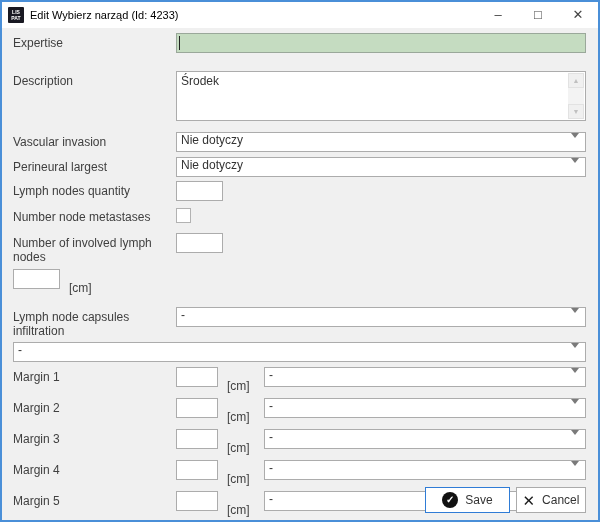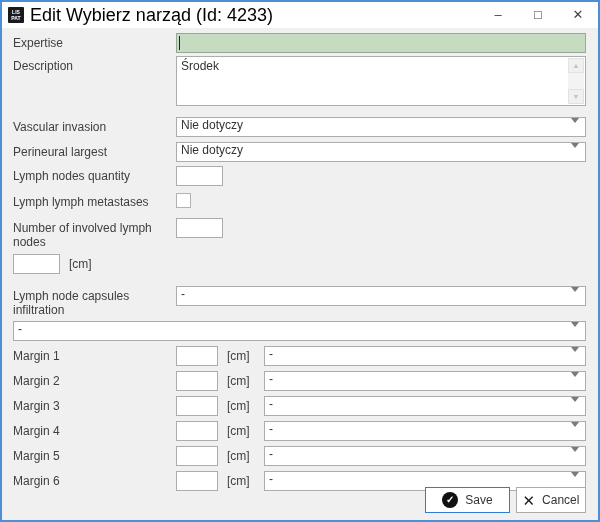--- a/index.html
+++ b/index.html
@@ -14,21 +14,21 @@
   
   .titlebar {
     height:26px; background:#ffffff; display:flex; align-items:center;
   }
   .title-icon {
     width:16px; height:16px; margin:0 6px; background:#191922; color:#fff;
     font-size:5px; line-height:6px; font-weight:bold; text-align:center;
     display:flex; flex-direction:column; justify-content:center; border-radius:1px;
     letter-spacing:0;
   }
-  .title-text { font-size:18px; color:#000; }
+  .title-text { font-size:11px; color:#000; }
   .tb-buttons { margin-left:auto; display:flex; height:26px; }
   .tb-btn {
     width:40px; height:26px; line-height:26px; text-align:center;
     color:#444; font-size:13px; cursor:default;
   }
 
   
   .form { padding-top:5px; }
   .row { display:flex; align-items:flex-start; margin-left:11px; margin-right:12px; }
   .lbl { width:163px; flex:none; font-size:12px; color:#404040; padding-top:3px; line-height:14px; }
@@ -70,41 +70,41 @@
     width:0; height:0; flex:none;
     border-left:4px solid transparent; border-right:4px solid transparent;
     border-top:5px solid #7a7a7a;
   }
 
   .checkbox {
     width:15px; height:15px; box-sizing:border-box; background:#fff;
     border:1px solid #b2b2b2; margin-top:1px;
   }
 
-  .unit { font-size:12px; color:#404040; padding:3px 0 0 9px; flex:none; }
+  .unit { font-size:12px; color:#404040; padding:3px 0 0 9px; flex:none;margin-top:9px; }
   .margin-row .unit { width:37px; box-sizing:content-box; }
   .margin-row .select { margin-left:0; }
 
   
   .footer { position:absolute; right:12px; bottom:7px; display:flex; gap:6px; }
   .btn {
     height:26px; box-sizing:border-box; background:#fff; display:flex;
     align-items:center; justify-content:center; gap:7px; font-size:12px; color:#333;
     cursor:default;
   }
   .btn-save { width:85px; border:1px solid #2f7cd6; }
   .btn-cancel { width:70px; border:1px solid #ababab; }
   .save-ico {
     width:16px; height:16px; border-radius:50%; background:#111; color:#fff;
     font-size:10px; line-height:16px; text-align:center; font-weight:bold;
   }
   .cancel-ico { font-size:15px; color:#1a1a1a; line-height:15px; font-weight:400; }
 
   
-  .mb3{margin-bottom:3px}.mb4{margin-bottom:4px}.mb5{margin-bottom:5px}
+  .mb3{margin-bottom:18px}.mb4{margin-bottom:4px}.mb5{margin-bottom:5px}
   .mb6{margin-bottom:6px}.mb7{margin-bottom:11px}.mb9{margin-bottom:9px}
   .mb12{margin-bottom:12px}
 </style>
 </head>
 <body>
 
 <div class="window">
 
   <div class="titlebar">
     <div class="title-icon">
@@ -164,21 +164,21 @@
     </div>
 
     <div class="row mb6">
       <div class="lbl">Lymph nodes quantity</div>
       <div class="ctl">
         <input class="txt small" value="" style="">
       </div>
     </div>
 
     <div class="row mb9">
-      <div class="lbl">Lymph lymph metastases</div>
+      <div class="lbl">Number node metastases</div>
       <div class="ctl">
         <div class="checkbox"></div>
       </div>
     </div>
 
     <div class="row mb5">
       <div class="lbl">Number of involved lymph nodes</div>
       <div class="ctl">
         <input class="txt small" value="" style="">
       </div>

